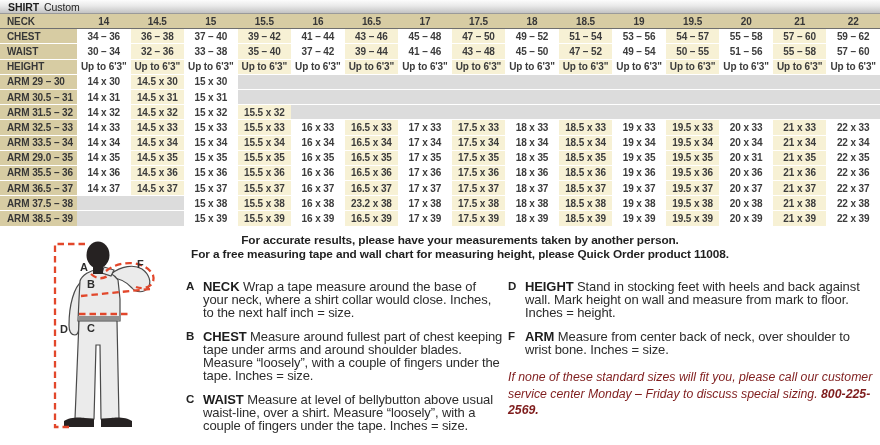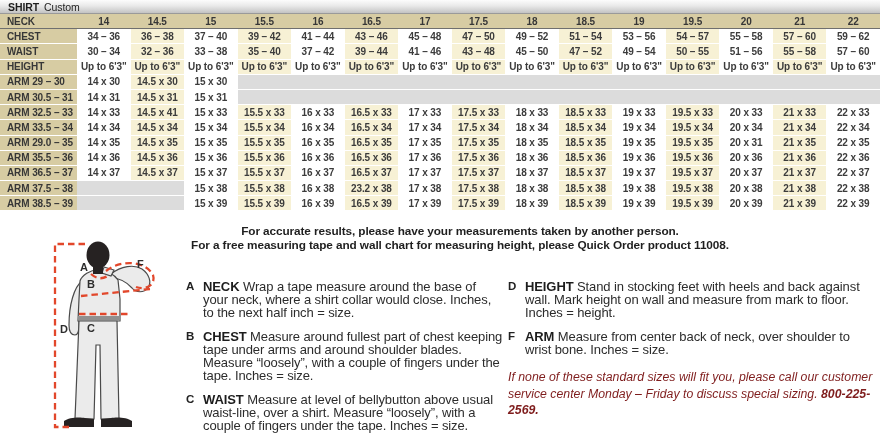--- a/index.html
+++ b/index.html
@@ -28,21 +28,21 @@
     border-bottom:1px solid #ffffff; white-space:nowrap; overflow:hidden;
   }
   .size-table .lbl { text-align:left; padding-left:7px; background:#d7cca3; color:#373737; }
   .size-table tr.neck-row th { background:#d7cca3; border-bottom:1px solid #6f6f6f; color:#373737; }
   .size-table td.w { background:#ffffff; }
   .size-table td.c { background:#f7f1d5; }
   .size-table td.e { background:#dcdcdc; }
 
   
   .intro {
-    position:absolute; left:145px; top:225px; width:630px; text-align:center;
+    position:absolute; left:145px; top:234px; width:630px; text-align:center;
     font-size:11.8px; font-weight:bold; line-height:13.5px; color:#1f1f1f; letter-spacing:-0.1px;
   }
   .cols { position:absolute; top:280px; left:0; width:880px; }
   .col-left  { position:absolute; left:186px; top:0; width:318px; }
   .col-right { position:absolute; left:508px; top:0; width:366px; }
   .section { display:flex; margin-bottom:11px; }
   .sec-letter { width:17px; flex:0 0 17px; font-weight:bold; font-size:11.5px; color:#222; }
   .sec-body { flex:1; font-size:13px; line-height:13px; color:#2c2c2c; letter-spacing:-0.1px; }
   .sec-title { font-weight:bold; color:#1d1d1d; }
   .note {
@@ -184,23 +184,41 @@
           <td class="e"></td>
           <td class="e"></td>
           <td class="e"></td>
           <td class="e"></td>
           <td class="e"></td>
           <td class="e"></td>
           <td class="e"></td>
           <td class="e"></td>
         </tr>
         <tr>
+          <td class="lbl">ARM 31.5 – 32</td>
+          <td class="w">14 x 32</td>
+          <td class="c">14.5 x 32</td>
+          <td class="w">15 x 32</td>
+          <td class="c">15.5 x 32</td>
+          <td class="e"></td>
+          <td class="e"></td>
+          <td class="e"></td>
+          <td class="e"></td>
+          <td class="e"></td>
+          <td class="e"></td>
+          <td class="e"></td>
+          <td class="e"></td>
+          <td class="e"></td>
+          <td class="e"></td>
+          <td class="e"></td>
+        </tr>
+        <tr>
           <td class="lbl">ARM 32.5 – 33</td>
           <td class="w">14 x 33</td>
-          <td class="c">14.5 x 41</td>
+          <td class="c">14.5 x 33</td>
           <td class="w">15 x 33</td>
           <td class="c">15.5 x 33</td>
           <td class="w">16 x 33</td>
           <td class="c">16.5 x 33</td>
           <td class="w">17 x 33</td>
           <td class="c">17.5 x 33</td>
           <td class="w">18 x 33</td>
           <td class="c">18.5 x 33</td>
           <td class="w">19 x 33</td>
           <td class="c">19.5 x 33</td>

